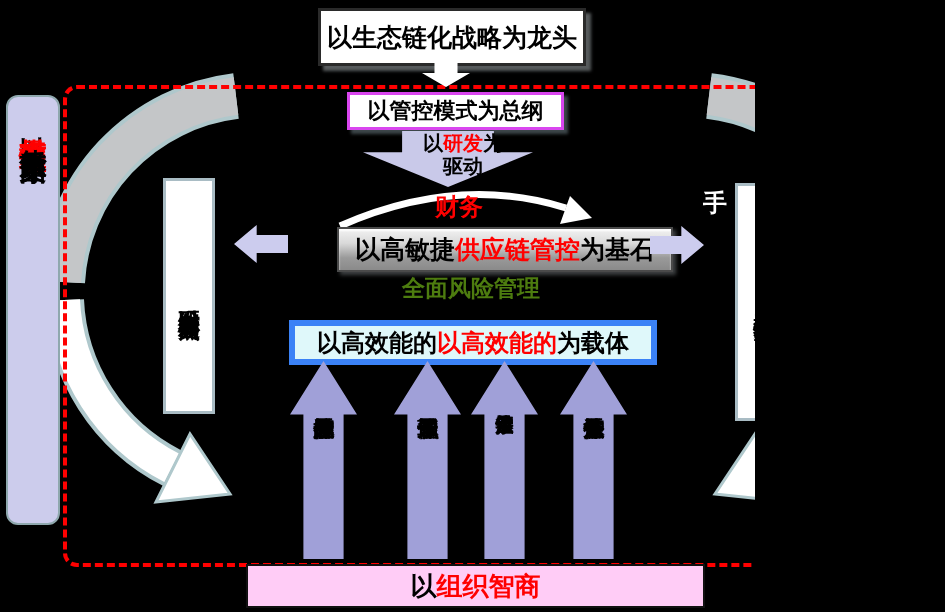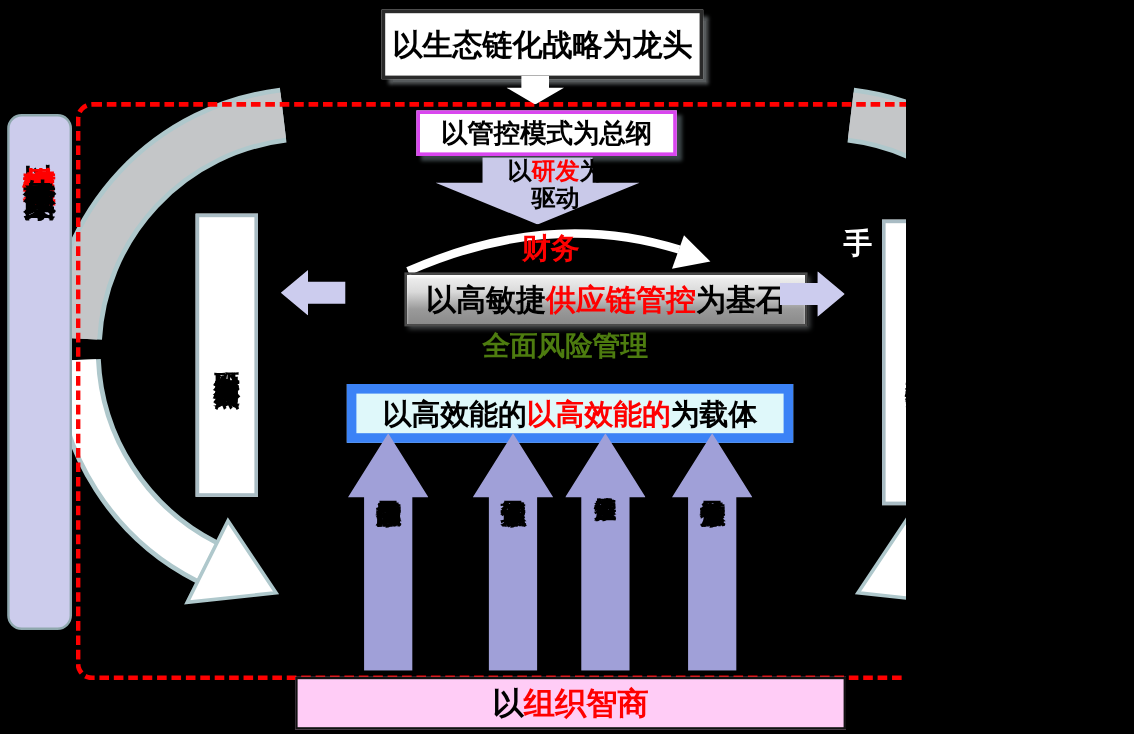--- a/index.html
+++ b/index.html
@@ -24,21 +24,21 @@
   
   .red{color:#FF0000;}
   .finance{left:404px;top:191px;width:110px;text-align:center;font-size:24px;color:#FF0000;z-index:3;}
   .risk{left:356px;top:273px;width:230px;text-align:center;font-size:23px;color:#4d7c0f;z-index:3;}
   
   .corebox{left:293px;top:227px;width:332px;height:41px;z-index:2;
            background:linear-gradient(#F2F2F2 0%,#D9D9D9 35%,#9A9A9A 70%,#8A8A8A 100%);
            border:2px solid #4a4a4a;box-shadow:3px 3px 4px rgba(180,190,195,.35), inset 0 2px 2px rgba(255,255,255,.9);
            display:flex;align-items:center;justify-content:center;font-size:25px;margin-left:44px;}
   
-  .carrier{left:289px;top:320px;width:356px;height:33px;background:#DFF8FA;border:8px solid #3b82f6;
+  .carrier{left:289px;top:320px;width:356px;height:33px;background:#DFF8FA;border:6px solid #3b82f6;
            display:flex;align-items:center;justify-content:center;font-size:24px;z-index:2;}
   
   .h-arrow{width:54px;height:38px;background:#CCCCEE;z-index:2;filter:drop-shadow(1px 1px 1px #6b7b82);}
   .h-left{left:234px;top:225px;clip-path:polygon(100% 26%,100% 74%,42% 74%,42% 100%,0 50%,42% 0,42% 26%);}
   .h-right{left:650px;top:226px;clip-path:polygon(0 26%,58% 26%,58% 0,100% 50%,58% 100%,58% 74%,0 74%);}
   
   .pillar{background:#fff;border:3px solid #A9BCC4;z-index:2;display:flex;align-items:center;justify-content:center;}
   .pillar-text{writing-mode:vertical-rl;text-orientation:upright;letter-spacing:1px;}
   .pillar-left{left:163px;top:178px;width:46px;height:230px;font-size:22px;}
   .pillar-right{left:735px;top:183px;width:50px;height:232px;font-size:19px;}

